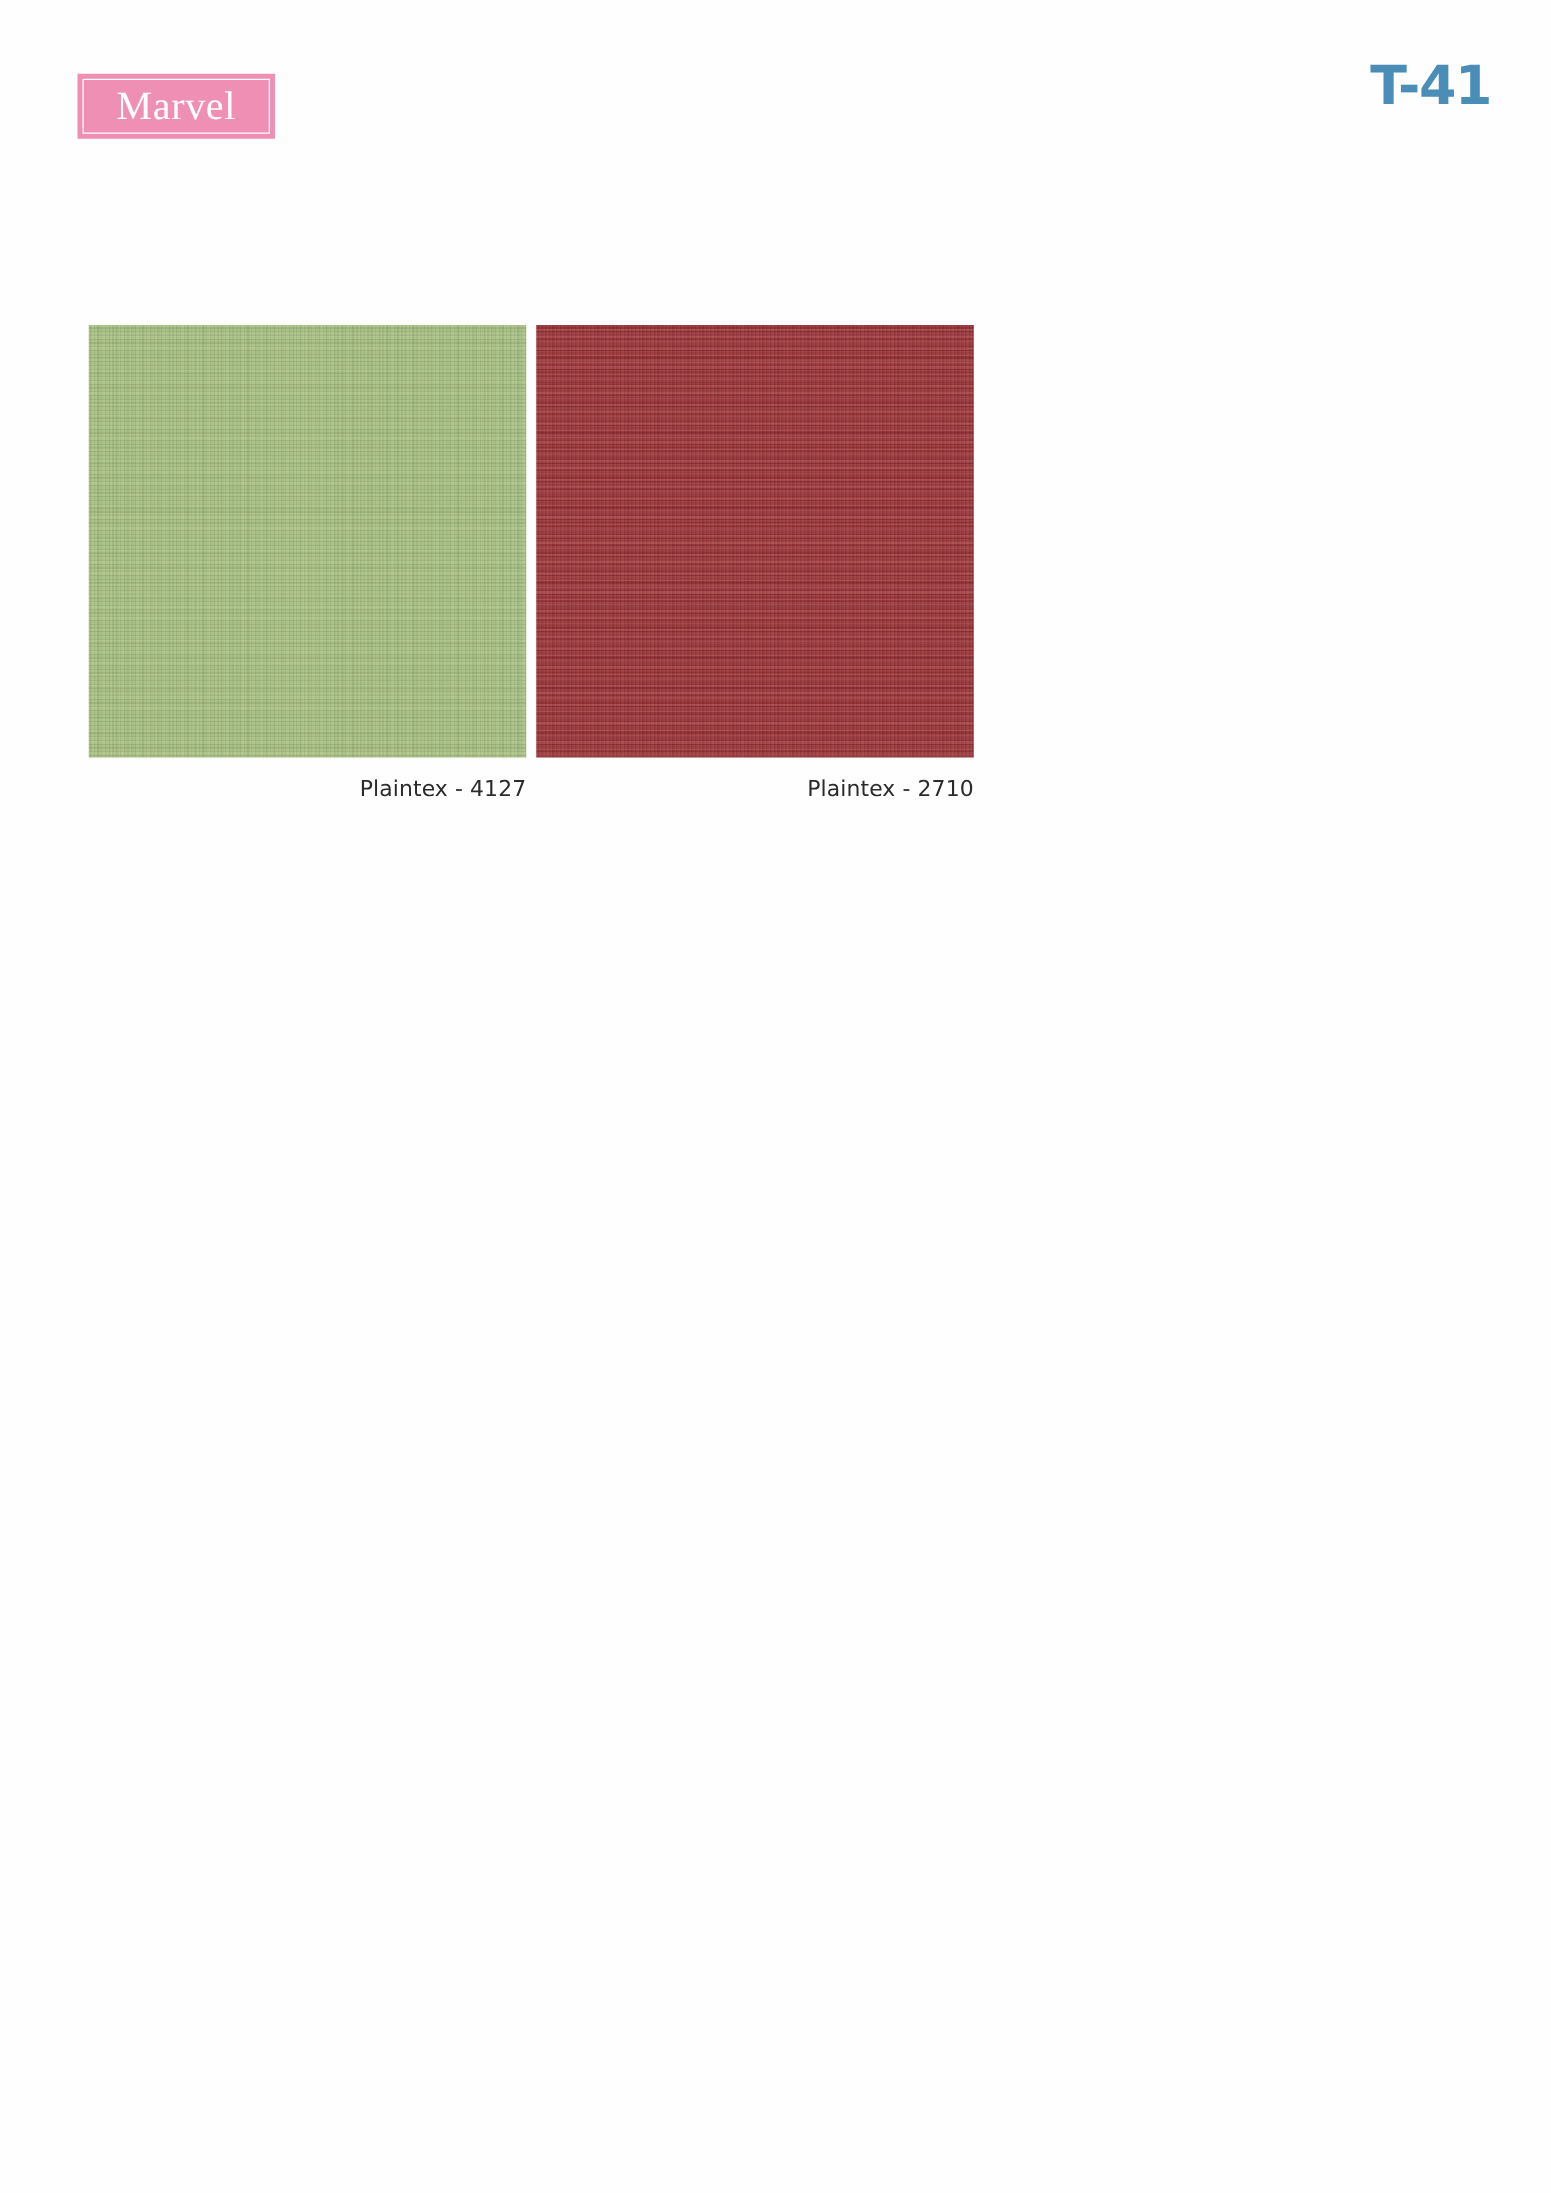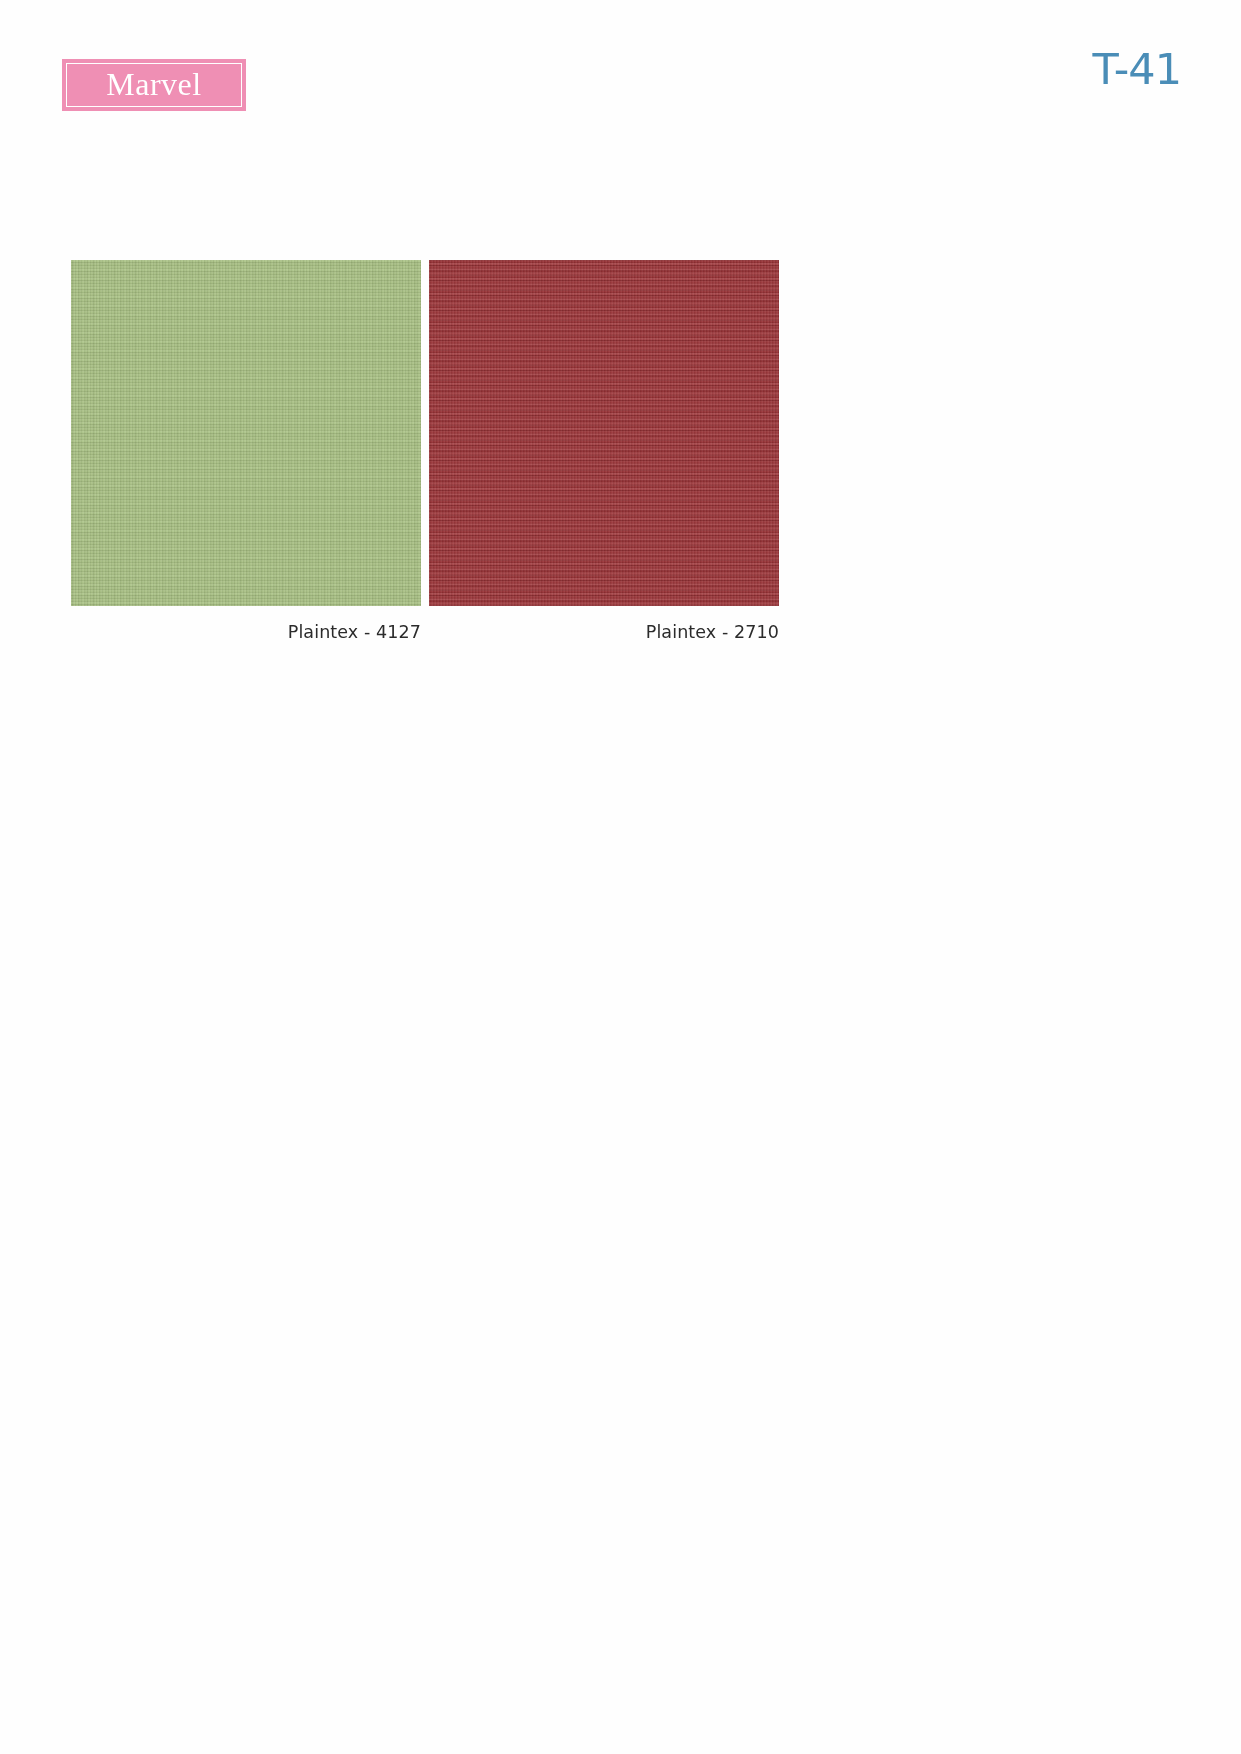--- a/index.html
+++ b/index.html
@@ -29,21 +29,21 @@
     top: 0;
     left: 0;
     width: 1241px;
     height: 180px;
   }
 
   .brand-logo {
     position: absolute;
     left: 62px;
     top: 59px;
-    width: 184px;
+    width: 158px;
     height: 52px;
     background: #ef8fb4;
     box-sizing: border-box;
     padding: 4px;
     display: flex;
     align-items: center;
     justify-content: center;
   }
   .brand-logo-inner {
     width: 100%;
@@ -59,25 +59,25 @@
     font-size: 32px;
     line-height: 1;
     color: #ffffff;
     letter-spacing: 0.5px;
     white-space: nowrap;
     padding-bottom: 3px;
   }
 
   .page-code {
     position: absolute;
-    right: 60px;
+    right: 48px;
     top: 48px;
     font-family: "DejaVu Sans", sans-serif;
     font-size: 43px;
-    font-weight: normal;
+    font-weight: bold;
     color: #4a8db7;
     letter-spacing: -1px;
     line-height: 1;
     white-space: nowrap;
   }
 
   
   .swatch-grid {
     position: absolute;
     left: 71px;

